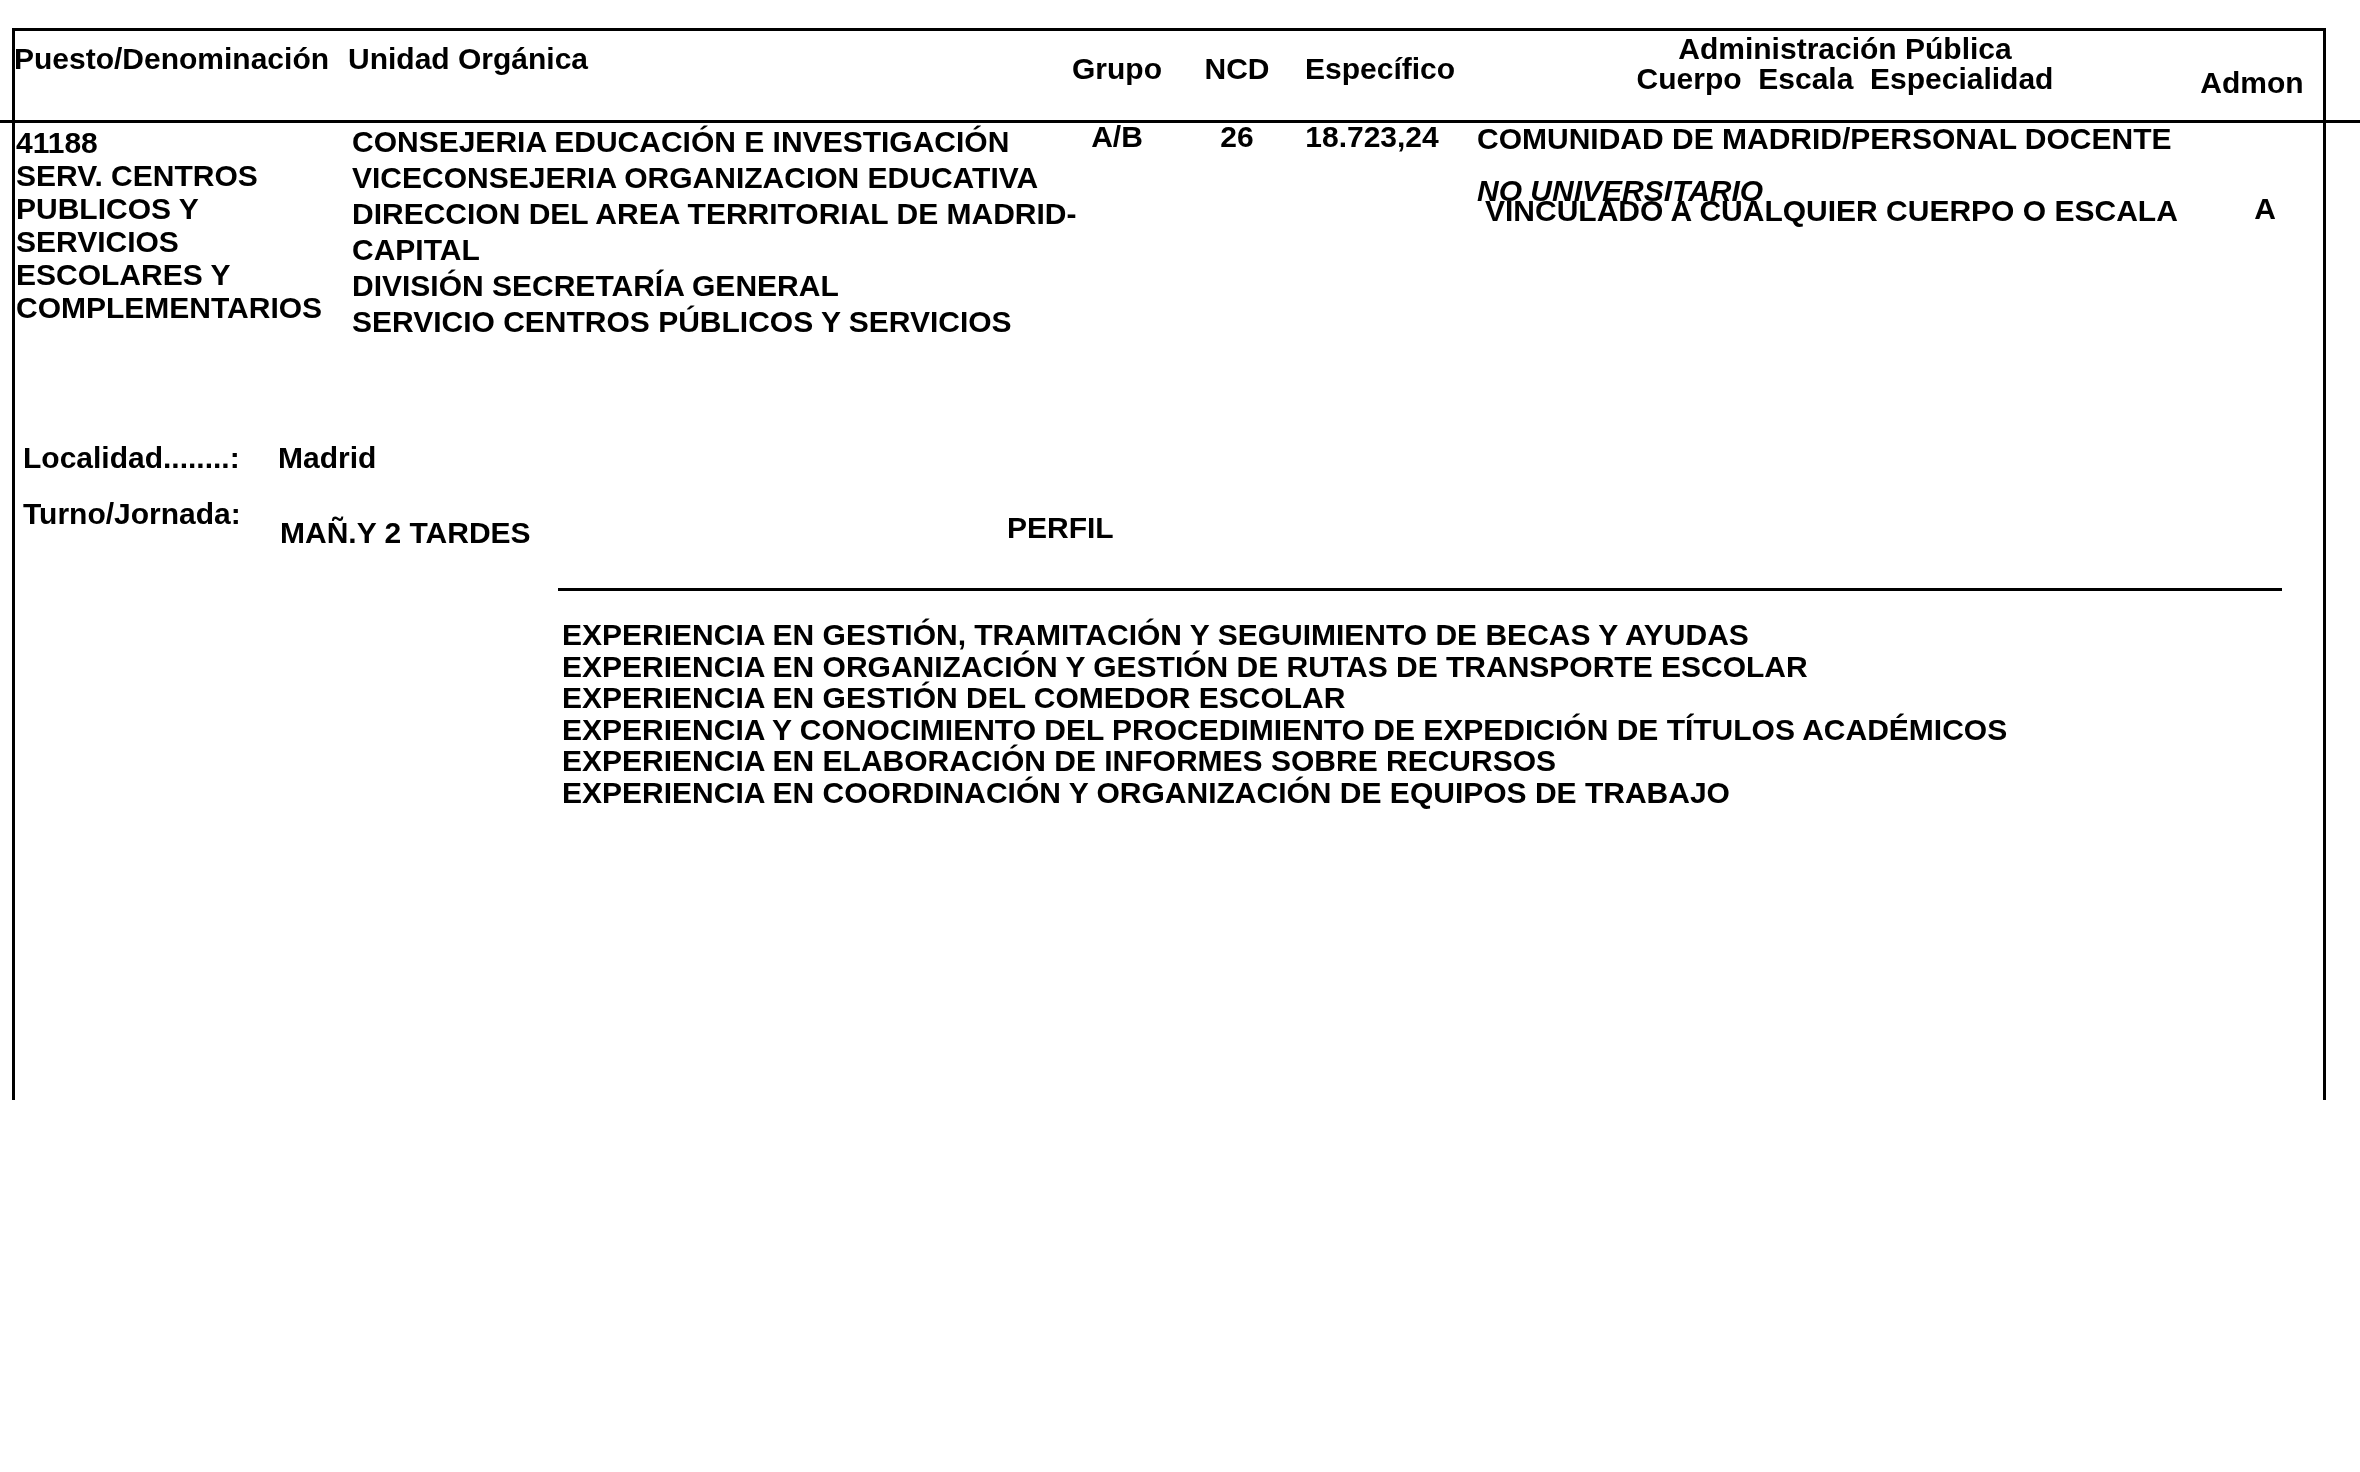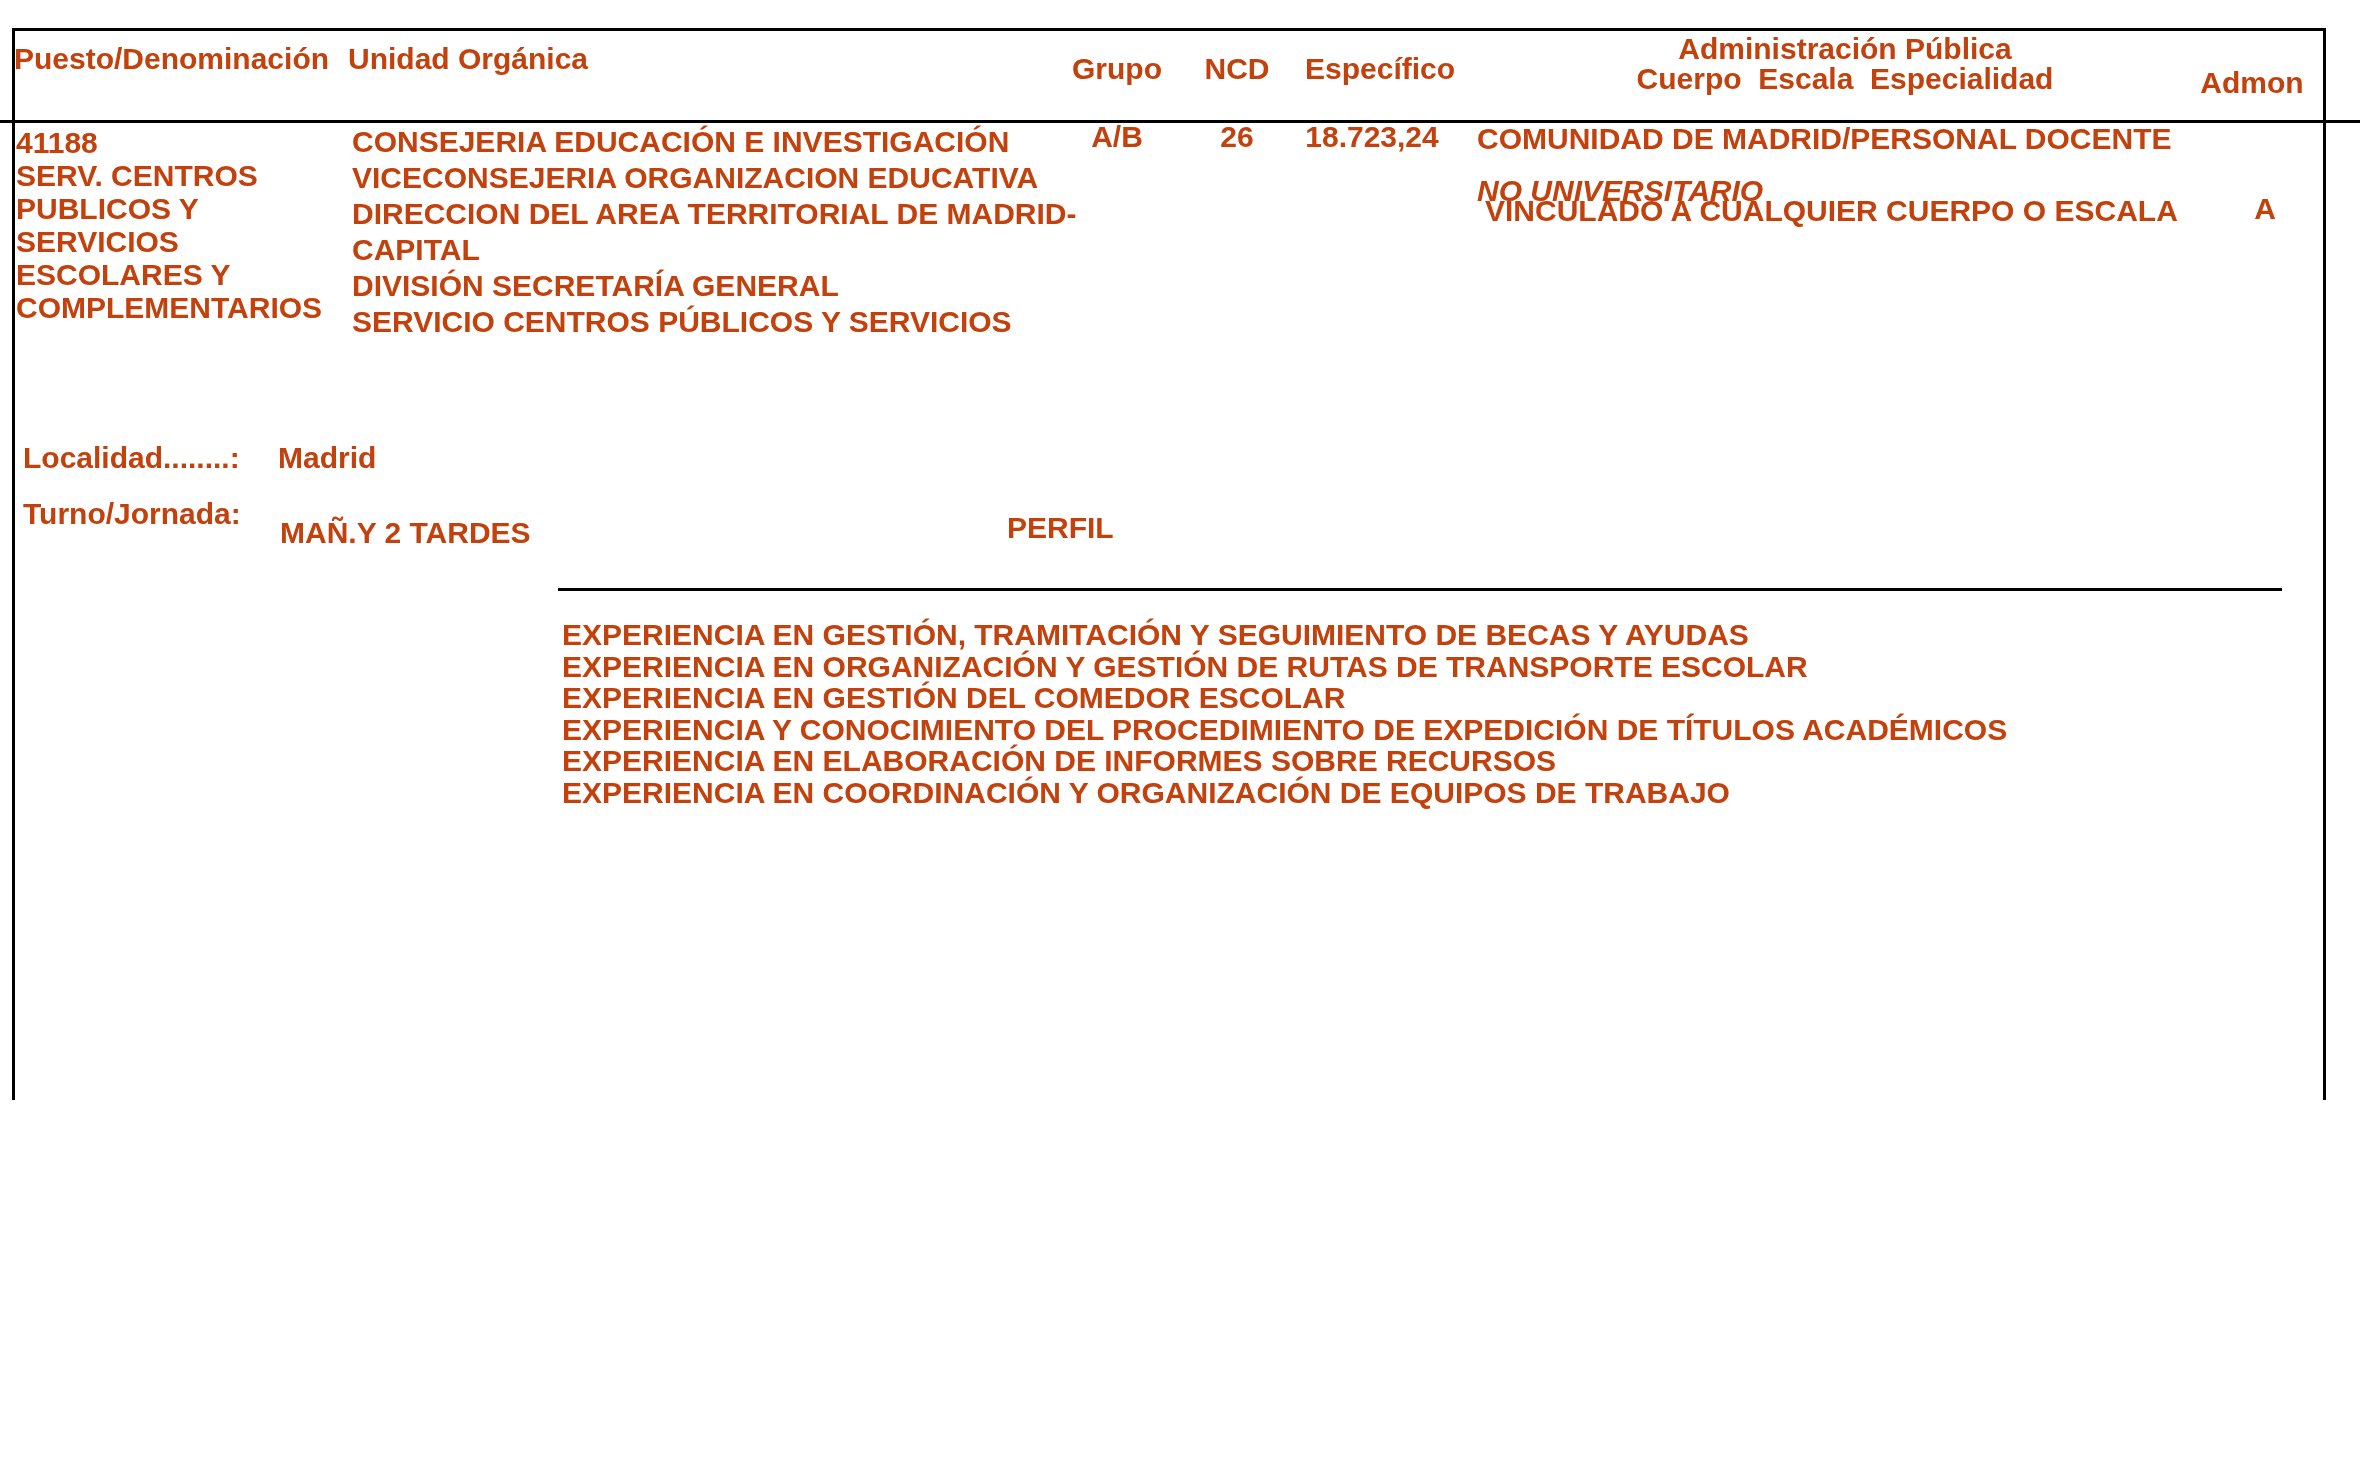--- a/index.html
+++ b/index.html
@@ -7,21 +7,21 @@
     padding: 0;
     background: #ffffff;
   }
   .page {
     position: relative;
     width: 2360px;
     height: 1100px;
     background: #ffffff;
     font-family: "Liberation Sans", "DejaVu Sans", sans-serif;
     font-weight: bold;
-    color: #c2410c;
+    color: #000000;
     font-size: 30px;
     line-height: 30px;
     overflow: hidden;
   }
   .abs { position: absolute; }
   .nowrap { white-space: nowrap; }
   .center { text-align: center; }
   .pre { white-space: pre; }
 
   

